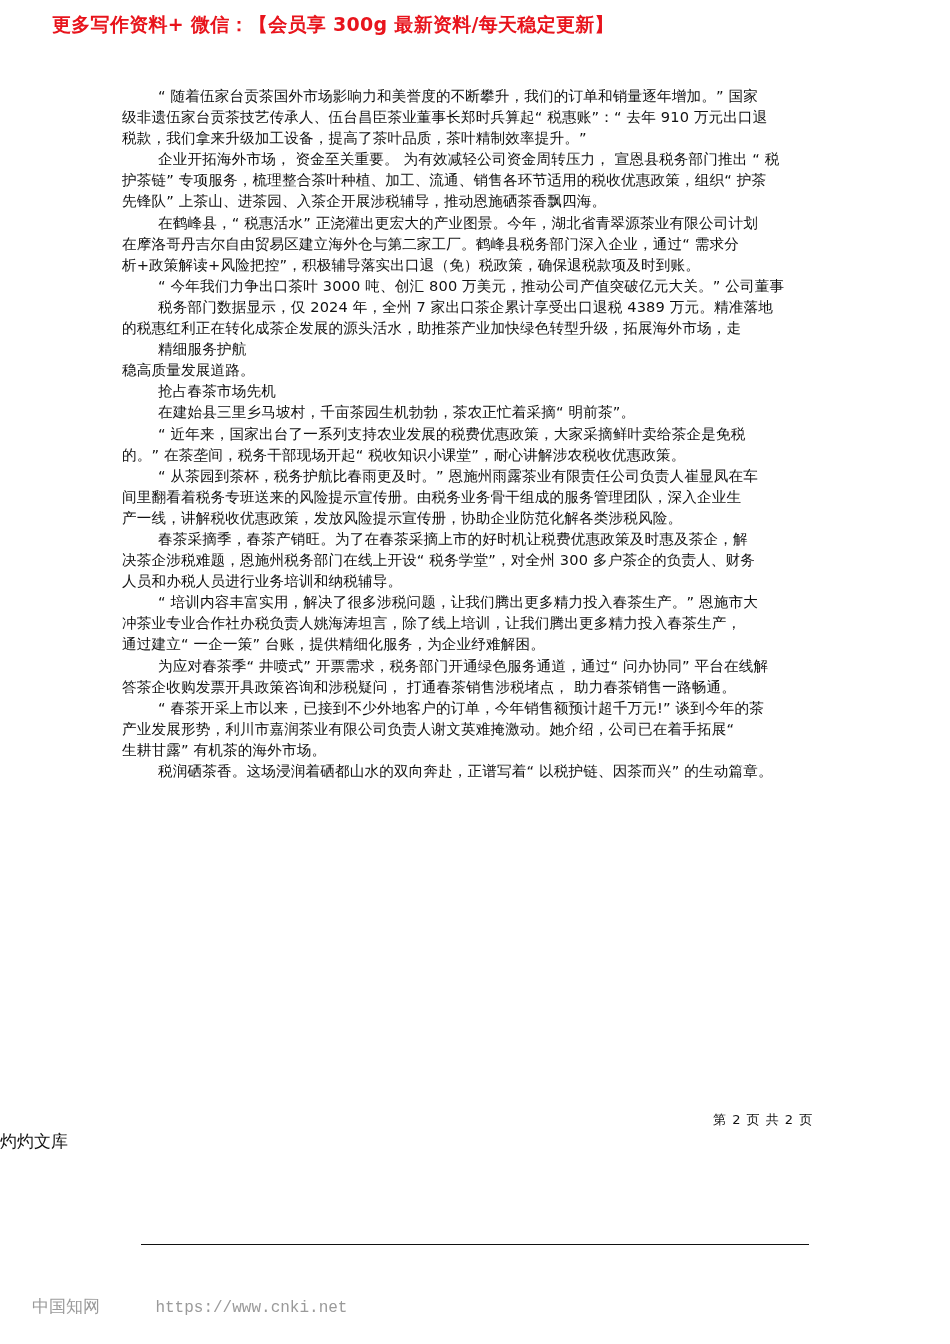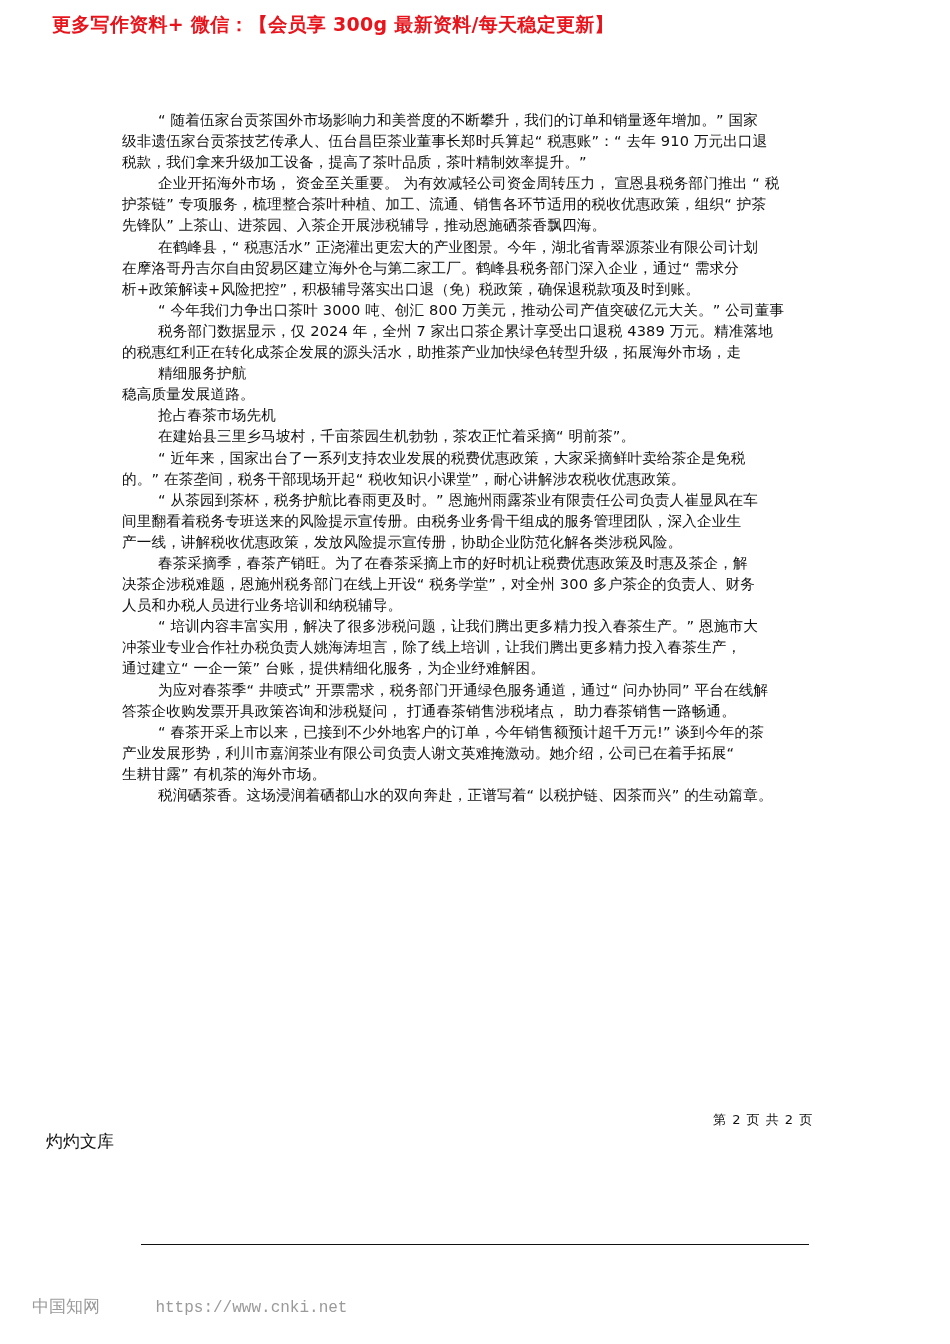--- a/index.html
+++ b/index.html
@@ -21,21 +21,21 @@
       top: 12px;
       font-size: 19px;
       color: #e8141c;
       font-weight: bold;
       letter-spacing: 0.3px;
       white-space: nowrap;
     }
     .article {
       position: absolute;
       left: 122px;
-      top: 109px;
+      top: 85px;
       width: 720px;
     }
     .line {
       font-size: 14.6px;
       line-height: 21.1px;
       height: 21.1px;
       white-space: nowrap;
       letter-spacing: 0.15px;
     }
     .line.indent {
@@ -50,21 +50,20 @@
       white-space: nowrap;
       letter-spacing: 1px;
     }
     .library-name {
       position: absolute;
       left: 0px;
       top: 1130px;
       font-size: 17px;
       color: #111111;
       white-space: nowrap;
-      margin-left: 46px;
     }
     .footer-rule {
       position: absolute;
       left: 141px;
       top: 1244px;
       width: 668px;
       height: 0;
       border-top: 1.5px solid #111111;
     }
     .cnki-footer {

